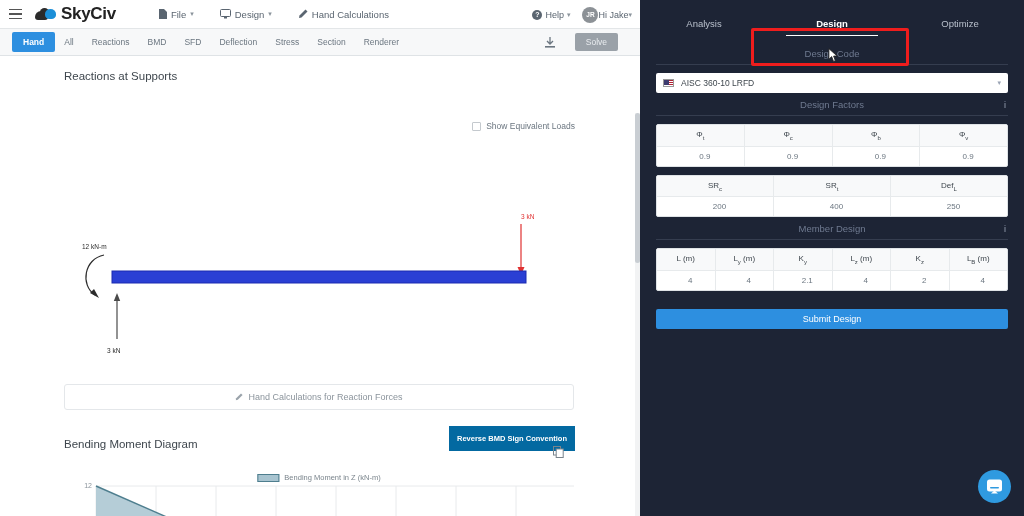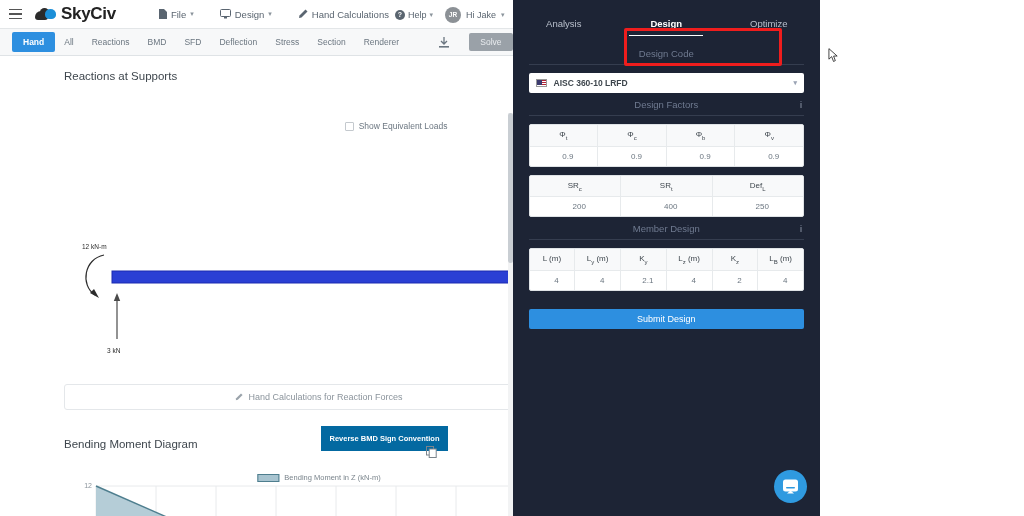--- a/index.html
+++ b/index.html
@@ -2,21 +2,21 @@
 <html><head>
 <meta charset="utf-8">
 <style>
   * { box-sizing: border-box; margin: 0; padding: 0; }
   html, body {
     width: 1024px; height: 516px;
     overflow: hidden;
     font-family: "Liberation Sans", sans-serif;
     background: #ffffff;
   }
-  .app { position: relative; width: 820px; height: 516px; display: flex; }
+  .app { position: relative; width: 1024px; height: 516px; display: flex; }
 
   
   .left { width: 640px; height: 516px; position: relative; background: #fff; overflow: hidden; }
 
   .topbar {
     height: 29px; display: flex; align-items: center;
     border-bottom: 1px solid #e3e6e8; background: #fff;
     position: relative;
   }
   .hamburger { width: 30px; display: flex; flex-direction: column; align-items: center;
@@ -36,32 +36,32 @@
   .menuitem { display: flex; align-items: center; gap: 4px; font-size: 9.5px; color: #5a6570; cursor: pointer; }
   .menuitem .cap { font-size: 9.5px; }
   .caret { font-size: 7px; color: #8b949c; }
   svg.mi { display: block; }
 
   .topright { position: absolute; right: 8px; top: 0; height: 29px; display: flex;
     align-items: center; gap: 12px; }
   .help { display: flex; align-items: center; gap: 3px; font-size: 9px; color: #5a6570; cursor: pointer; }
   .qmark { width: 10px; height: 10px; border-radius: 50%; background: #5a6570; color: #fff;
     font-size: 7px; line-height: 10px; text-align: center; font-weight: bold; }
-  .userbox { display: flex; align-items: center; gap: 5px; cursor: pointer; }
+  .userbox { display: flex; align-items: center; cursor: pointer; }
   .avatar { width: 16px; height: 16px; border-radius: 50%; background: #8c9196; color: #fff;
     font-size: 6.5px; font-weight: bold; display: flex; align-items: center; justify-content: center; }
   .uname { font-size: 9px; color: #5a6570; }
 
   .tabbar { height: 27px; background: #f7f8f9; border-bottom: 1px solid #dfe3e6;
     display: flex; align-items: stretch; position: relative; }
   .tab { display: flex; align-items: center; padding: 0 9px; font-size: 8.5px;
     color: #6b7680; cursor: pointer; }
   .tab.active { background: #2d8fe0; color: #fff; font-weight: bold; margin: 3px 0 3px 12px;
     border-radius: 2px; padding: 0 11px; }
-  .tabright { position: absolute; right: 0; top: 3px; display: flex; align-items: center; gap: 13px; }
+  .tabright { position: absolute; right: 22px; top: 3px; display: flex; align-items: center; gap: 13px; }
   .dlbtn { width: 24px; height: 20px; display: flex; align-items: center; justify-content: center;
     cursor: pointer; }
   .solvebtn { background: #9aa1a8; color: #e9ecef; font-size: 8.5px; padding: 4px 11px;
     border-radius: 2px; cursor: pointer; }
 
   .content { padding: 0 0 0 0; position: relative; height: 460px; overflow: hidden; }
   .sectitle { font-size: 11.5px; color: #3e464d; padding: 14px 0 0 64px; font-weight: normal; }
   .chkrow { position: absolute; right: 65px; top: 65px; display: flex; align-items: center; gap: 5px; }
   .chkbox { width: 9px; height: 9px; border: 1px solid #c4c9ce; border-radius: 1px; background: #fff; cursor: pointer; }
   .chklabel { font-size: 8.5px; color: #6b7680; }
@@ -97,21 +97,21 @@
   .cursor { position: absolute; left: 828px; top: 48px; width: 11px; height: 15px; z-index: 8; }
 
   .seclabel { position: relative; text-align: center; font-size: 9.5px; color: #6f7a90;
     margin: 0 16px; padding: 6px 0 5px; }
   .seclabel::after { content: ""; position: absolute; left: 0; right: 0; bottom: 0;
     height: 1px; background: #2e3purple; }
   .sep { height: 1px; background: #353d4f; margin: 0 16px; }
   .infoi { position: absolute; right: 18px; font-size: 9px; color: #9aa3b4; cursor: pointer; }
 
   .selectbox { margin: 8px 16px 0; height: 20px; background: #fff; border-radius: 2px;
-    display: flex; align-items: center; padding: 0 7px; cursor: pointer; position: relative; font-weight: bold; }
+    display: flex; align-items: center; padding: 0 7px; cursor: pointer; position: relative; }
   .flag { width: 11px; height: 8px; margin-right: 7px; position: relative; overflow: hidden;
     background: #b22234; border: 0.5px solid #999; }
   .flag .canton { position: absolute; left: 0; top: 0; width: 5px; height: 4.5px; background: #3c3b6e; }
   .flag .str { position: absolute; left: 0; width: 100%; height: 0.8px; background: #fff; }
   .selecttext { font-size: 8.5px; color: #3e464d; }
   .selectcaret { position: absolute; right: 7px; font-size: 7px; color: #9aa3b4; }
 
   .tbl { margin: 8px 16px 0; background: #fff; border-radius: 2px; overflow: hidden;
     border: 1px solid #dfe3e6; }
   .tr { display: flex; }

